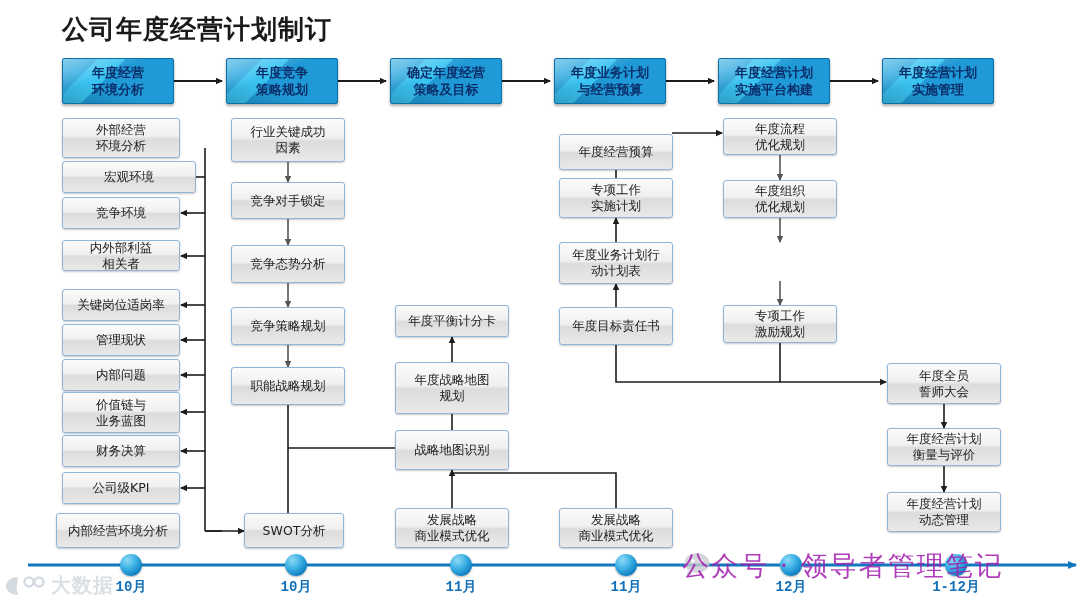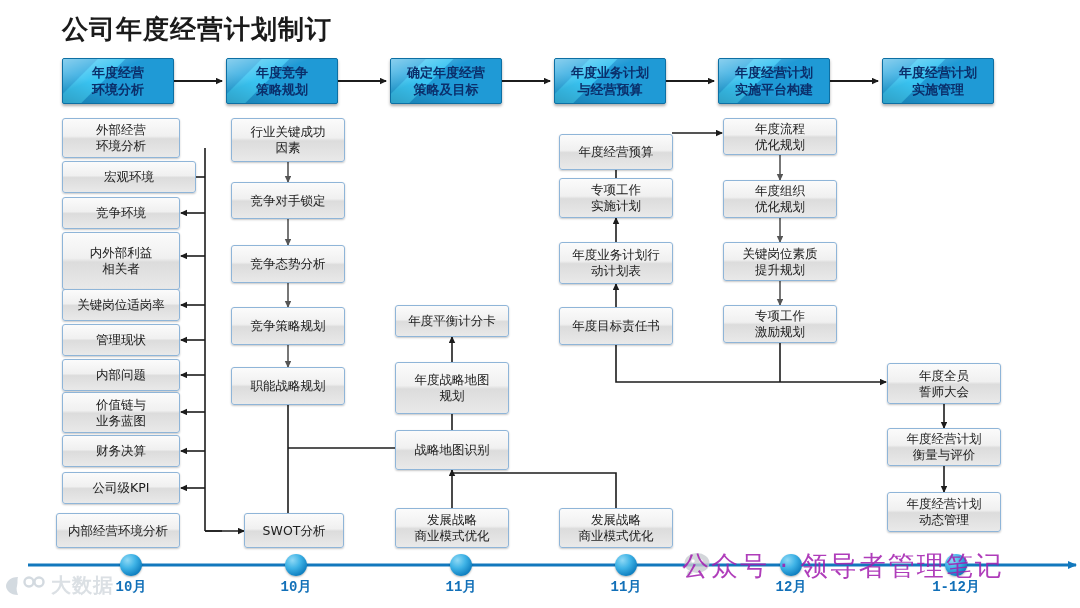--- a/index.html
+++ b/index.html
@@ -213,21 +213,21 @@
   <div class="bx" style="left:62px;top:118px;width:118px;height:40px">
     <span>外部经营</span>
     <span>环境分析</span>
   </div>
   <div class="bx" style="left:62px;top:161px;width:134px;height:32px">
     <span>宏观环境</span>
   </div>
   <div class="bx" style="left:62px;top:197px;width:118px;height:32px">
     <span>竞争环境</span>
   </div>
-  <div class="bx" style="left:62px;top:232px;width:118px;height:58px">
+  <div class="bx" style="left:62px;top:240px;width:118px;height:31px">
     <span>内外部利益</span>
     <span>相关者</span>
   </div>
   <div class="bx" style="left:62px;top:289px;width:118px;height:32px">
     <span>关键岗位适岗率</span>
   </div>
   <div class="bx" style="left:62px;top:324px;width:118px;height:32px">
     <span>管理现状</span>
   </div>
   <div class="bx" style="left:62px;top:359px;width:118px;height:32px">
@@ -301,24 +301,20 @@
     <span>商业模式优化</span>
   </div>
 
   <div class="bx" style="left:723px;top:118px;width:114px;height:37px">
     <span>年度流程</span>
     <span>优化规划</span>
   </div>
   <div class="bx" style="left:723px;top:180px;width:114px;height:38px">
     <span>年度组织</span>
     <span>优化规划</span>
-  </div>
-  <div class="bx" style="left:723px;top:242px;width:114px;height:39px">
-    <span>关键岗位素质</span>
-    <span>提升规划</span>
   </div>
   <div class="bx" style="left:723px;top:305px;width:114px;height:38px">
     <span>专项工作</span>
     <span>激励规划</span>
   </div>
 
   <div class="bx" style="left:887px;top:363px;width:114px;height:41px">
     <span>年度全员</span>
     <span>誓师大会</span>
   </div>

